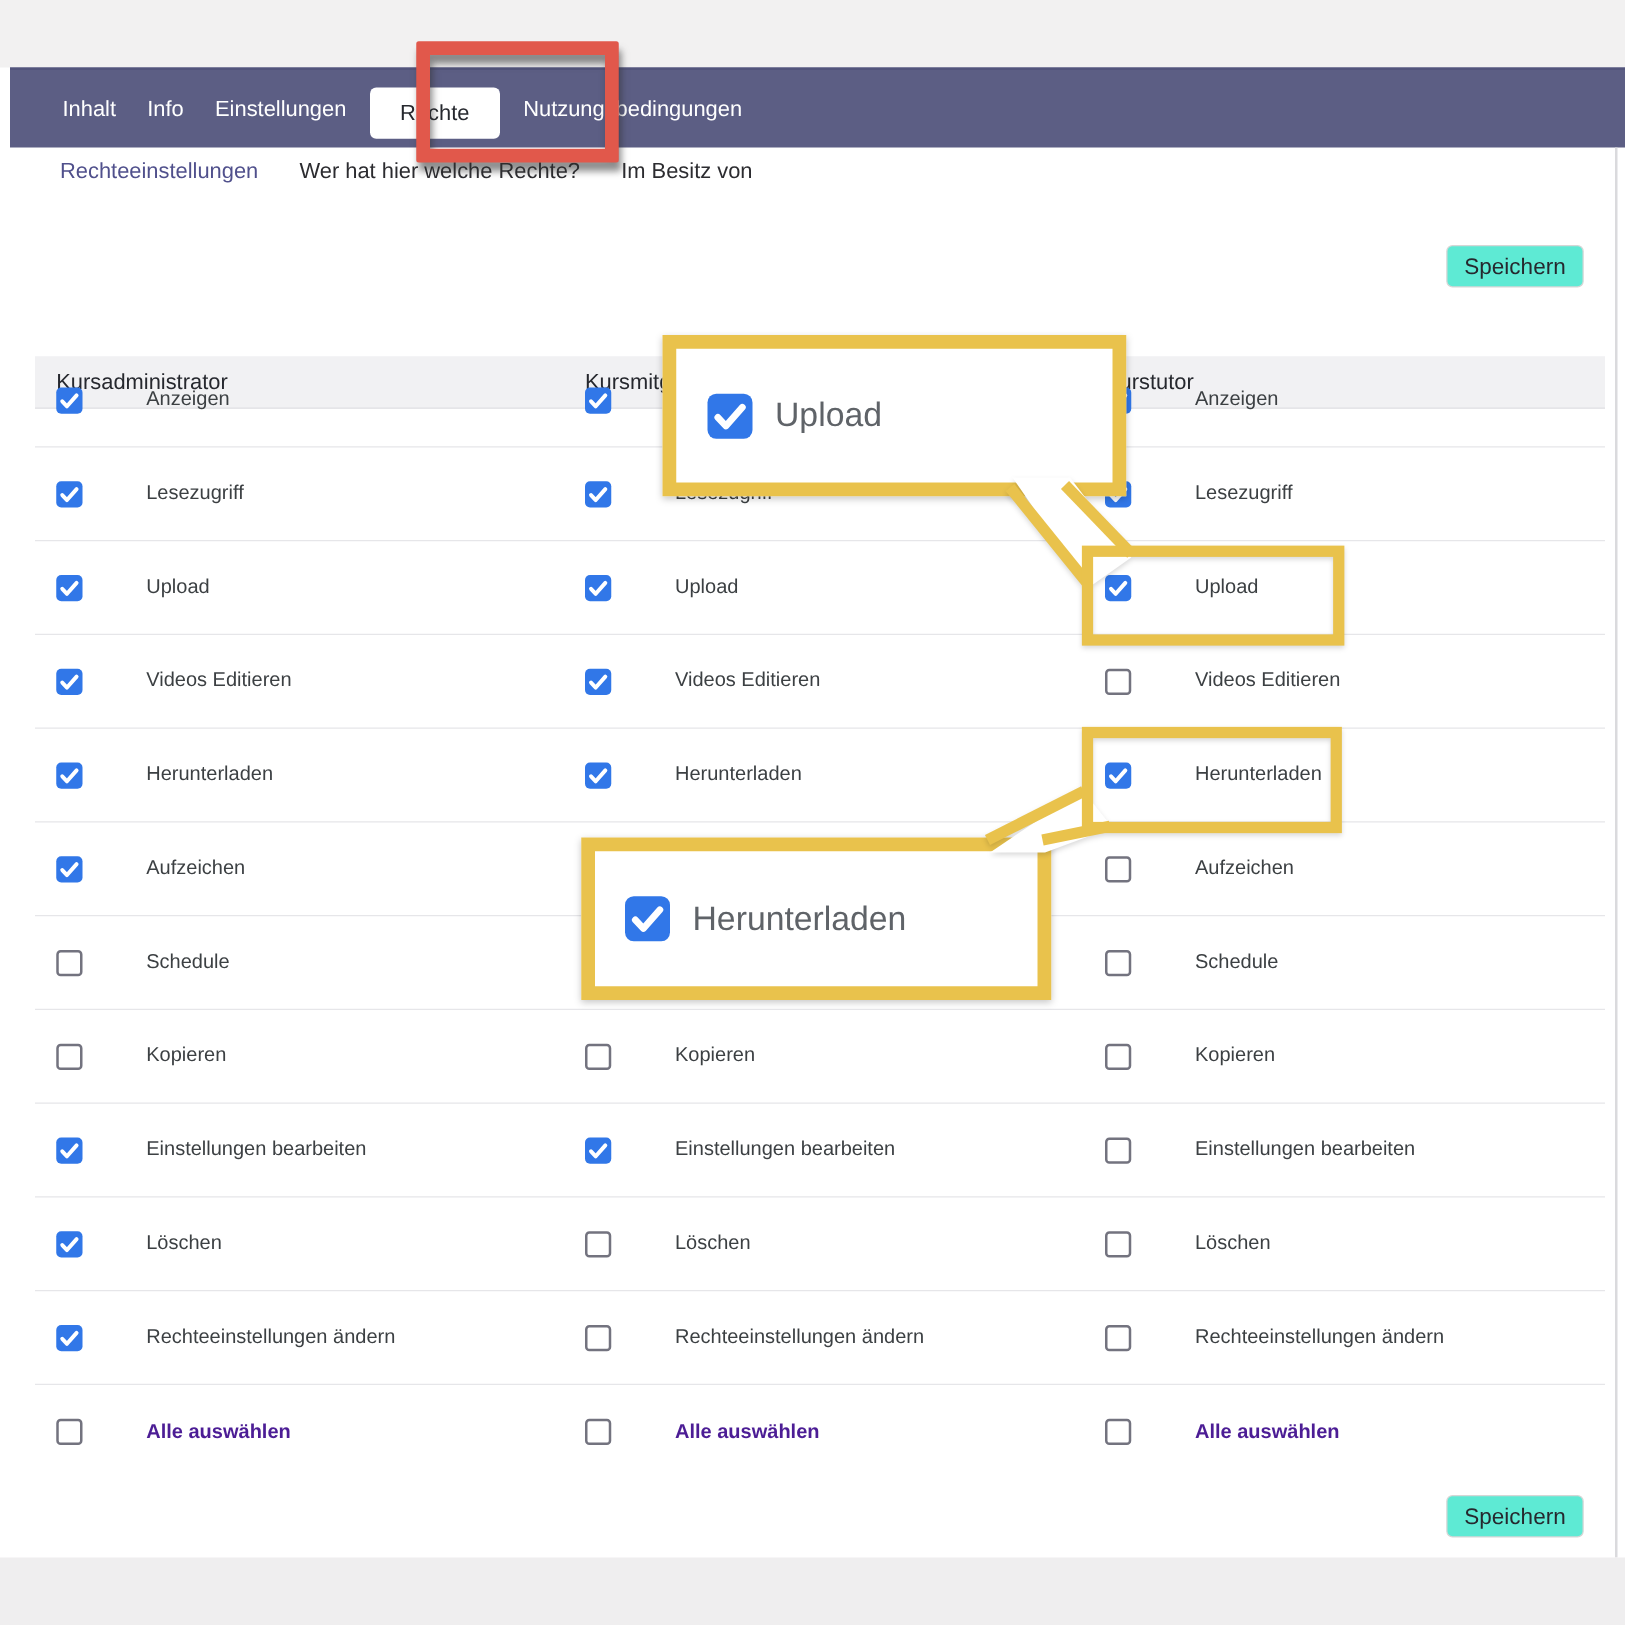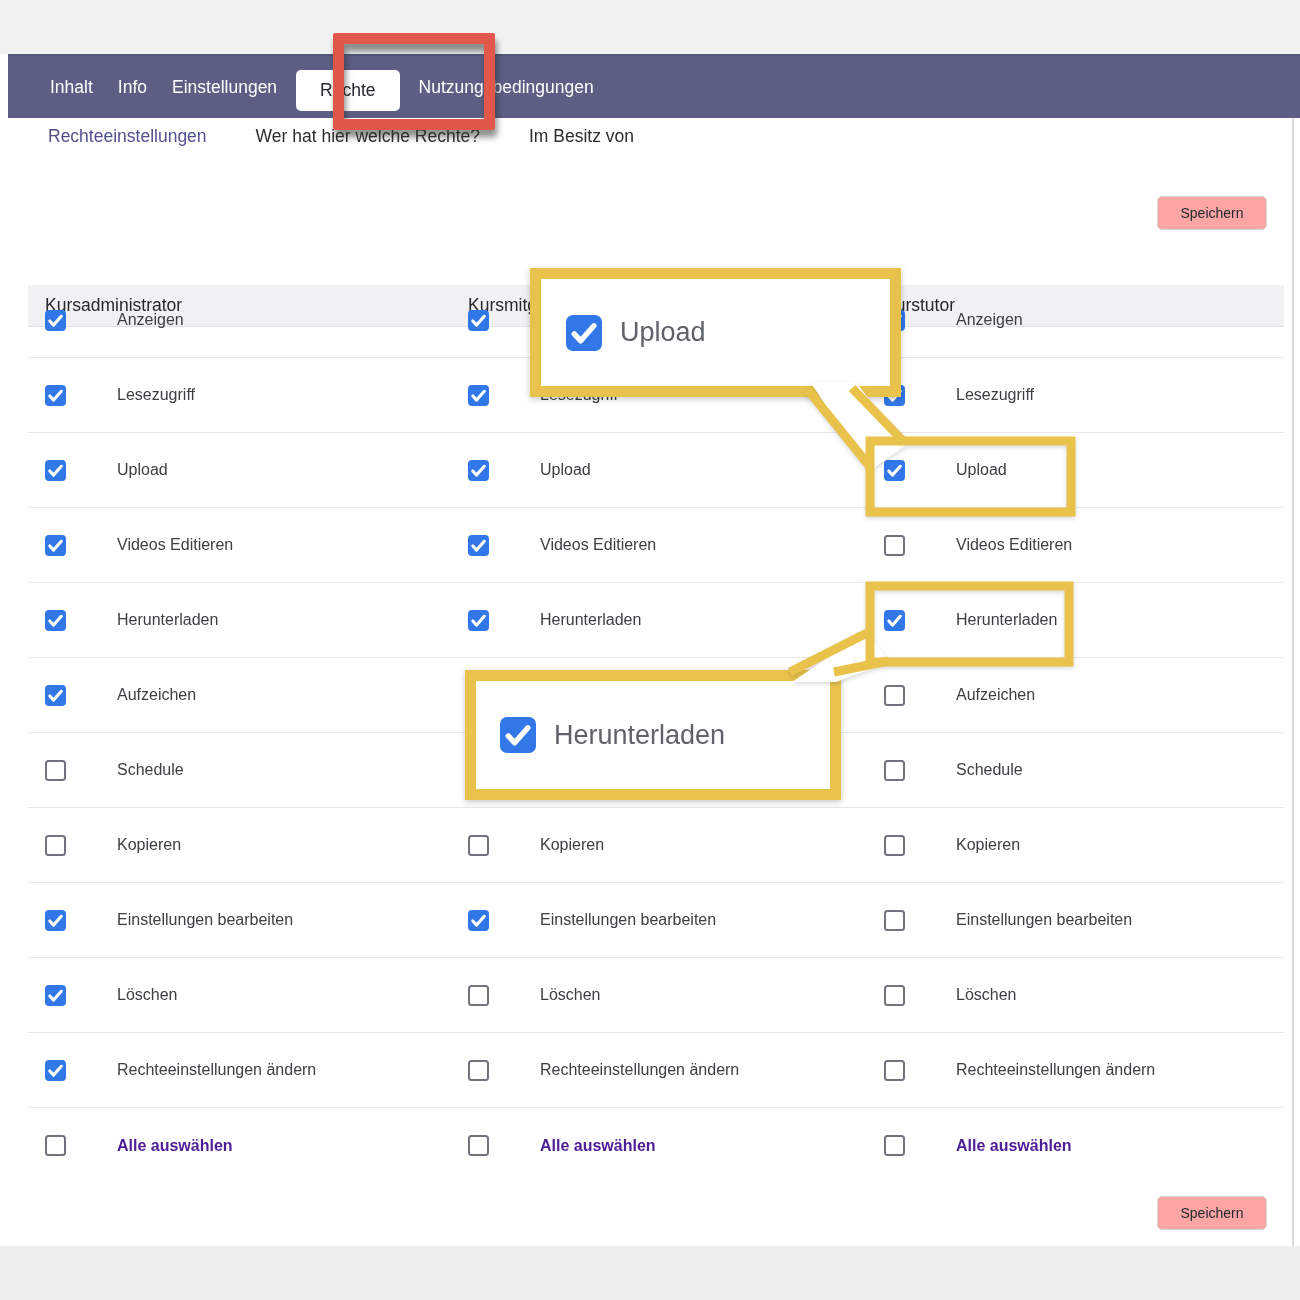--- a/index.html
+++ b/index.html
@@ -25,28 +25,28 @@
     padding:10px 24px; margin:0 -6px; position:relative; top:3px;
   }
   
   .red-box {
     position:absolute; left:333px; top:33px; width:162px; height:97px;
     border:11px solid #e1584b; border-radius:2px; background:transparent;
     filter:drop-shadow(2px 7px 3px rgba(45,45,45,.55)); z-index:40; pointer-events:none;
   }
 
   
-  .subnav { position:absolute; left:48px; top:126px; display:flex; gap:49px; align-items:center; }
+  .subnav { position:absolute; left:48px; top:126px; display:flex; gap:33px; align-items:center; }
   .subnav-item { font-size:17.5px; color:#2c2c30; cursor:pointer; white-space:nowrap; }
   .subnav-item.active { color:#50508c; }
 
   
   .btn {
-    position:absolute; width:110px; height:34px; background:#fca5a5;
-    border:1px solid #d6d6d6; border-radius:5px; font-size:14px; color:#26282e;
+    position:absolute; width:110px; height:34px; background:#5eead4;
+    border:1px solid #d6d6d6; border-radius:5px; font-size:18px; color:#26282e;
     display:flex; align-items:center; justify-content:center; cursor:pointer;
     font-family:inherit;
   }
   .btn-top { left:1157px; top:196px; }
   .btn-bottom { left:1157px; top:1196px; }
 
   
   .thead {
     position:absolute; left:28px; top:241px; width:1256px; height:42px;
     background:#f1f1f3; display:flex; align-items:center; border-bottom:1px solid #e0e0e4;margin-top:44px;

